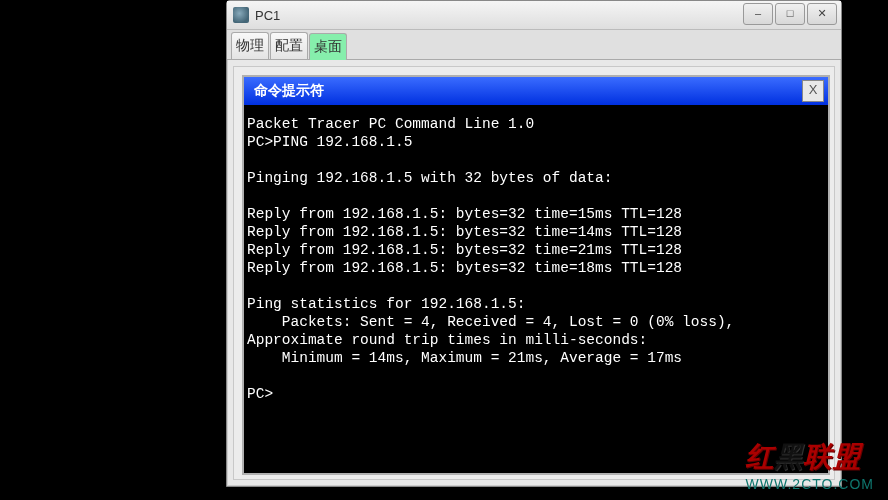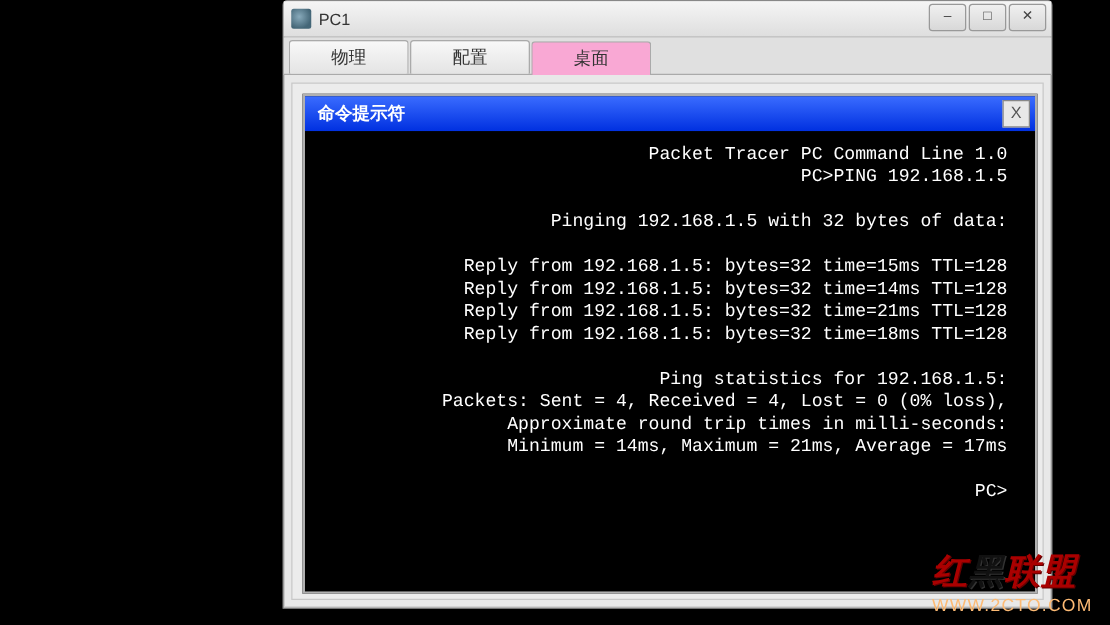--- a/index.html
+++ b/index.html
@@ -62,33 +62,33 @@
     color: #444;
     cursor: pointer;
   }
   .tabs {
     display: flex;
     padding: 2px 4px 0 4px;
     background: #e0e0e0;
     border-bottom: 1px solid #aaa;
   }
   .tab {
-    padding: 4px 33px;
+    padding: 4px 4px;
     font-size: 14px;
     border: 1px solid #aaa;
     border-bottom: none;
     background: linear-gradient(#f8f8f8, #e4e4e4);
     margin-right: 1px;
     cursor: pointer;
     border-radius: 3px 3px 0 0;
     color: #333;
     text-align: right;
   }
   .tab.active {
-    background: #f9a8d4;
+    background: #86efac;
     position: relative;
     top: 1px;
   }
   .desktop-area {
     background: #ececec;
     border: 1px solid #c8c8c8;
     margin: 6px;
     height: 414px;
     position: relative;
     padding: 8px;
@@ -132,24 +132,23 @@
     font-family: Arial;
     font-weight: normal;
   }
   .terminal {
     flex: 1;
     background: #000;
     color: #fff;
     font-family: "Courier New", monospace;
     font-size: 14.5px;
     line-height: 18px;
-    padding: 10px 22px;
+    padding: 10px 3px;
     white-space: pre;
     overflow: hidden;
-    text-align: right;
   }
   .watermark {
     position: absolute;
     right: 14px;
     bottom: 8px;
     text-align: left;
     pointer-events: none;
   }
   .watermark .cn {
     font-size: 28px;
@@ -158,21 +157,21 @@
     font-style: italic;
     text-shadow: 1px 1px 0 #600;
     letter-spacing: 1px;
   }
   .watermark .cn .blk {
     color: #111;
     text-shadow: 1px 1px 0 #333;
   }
   .watermark .url {
     font-size: 14px;
-    color: #fdba74;
+    color: #0f766e;
     font-family: Arial;
     letter-spacing: 1px;
   }
 </style>
 </head>
 <body>
 
 <div class="outer-window">
 
   <div class="titlebar">

